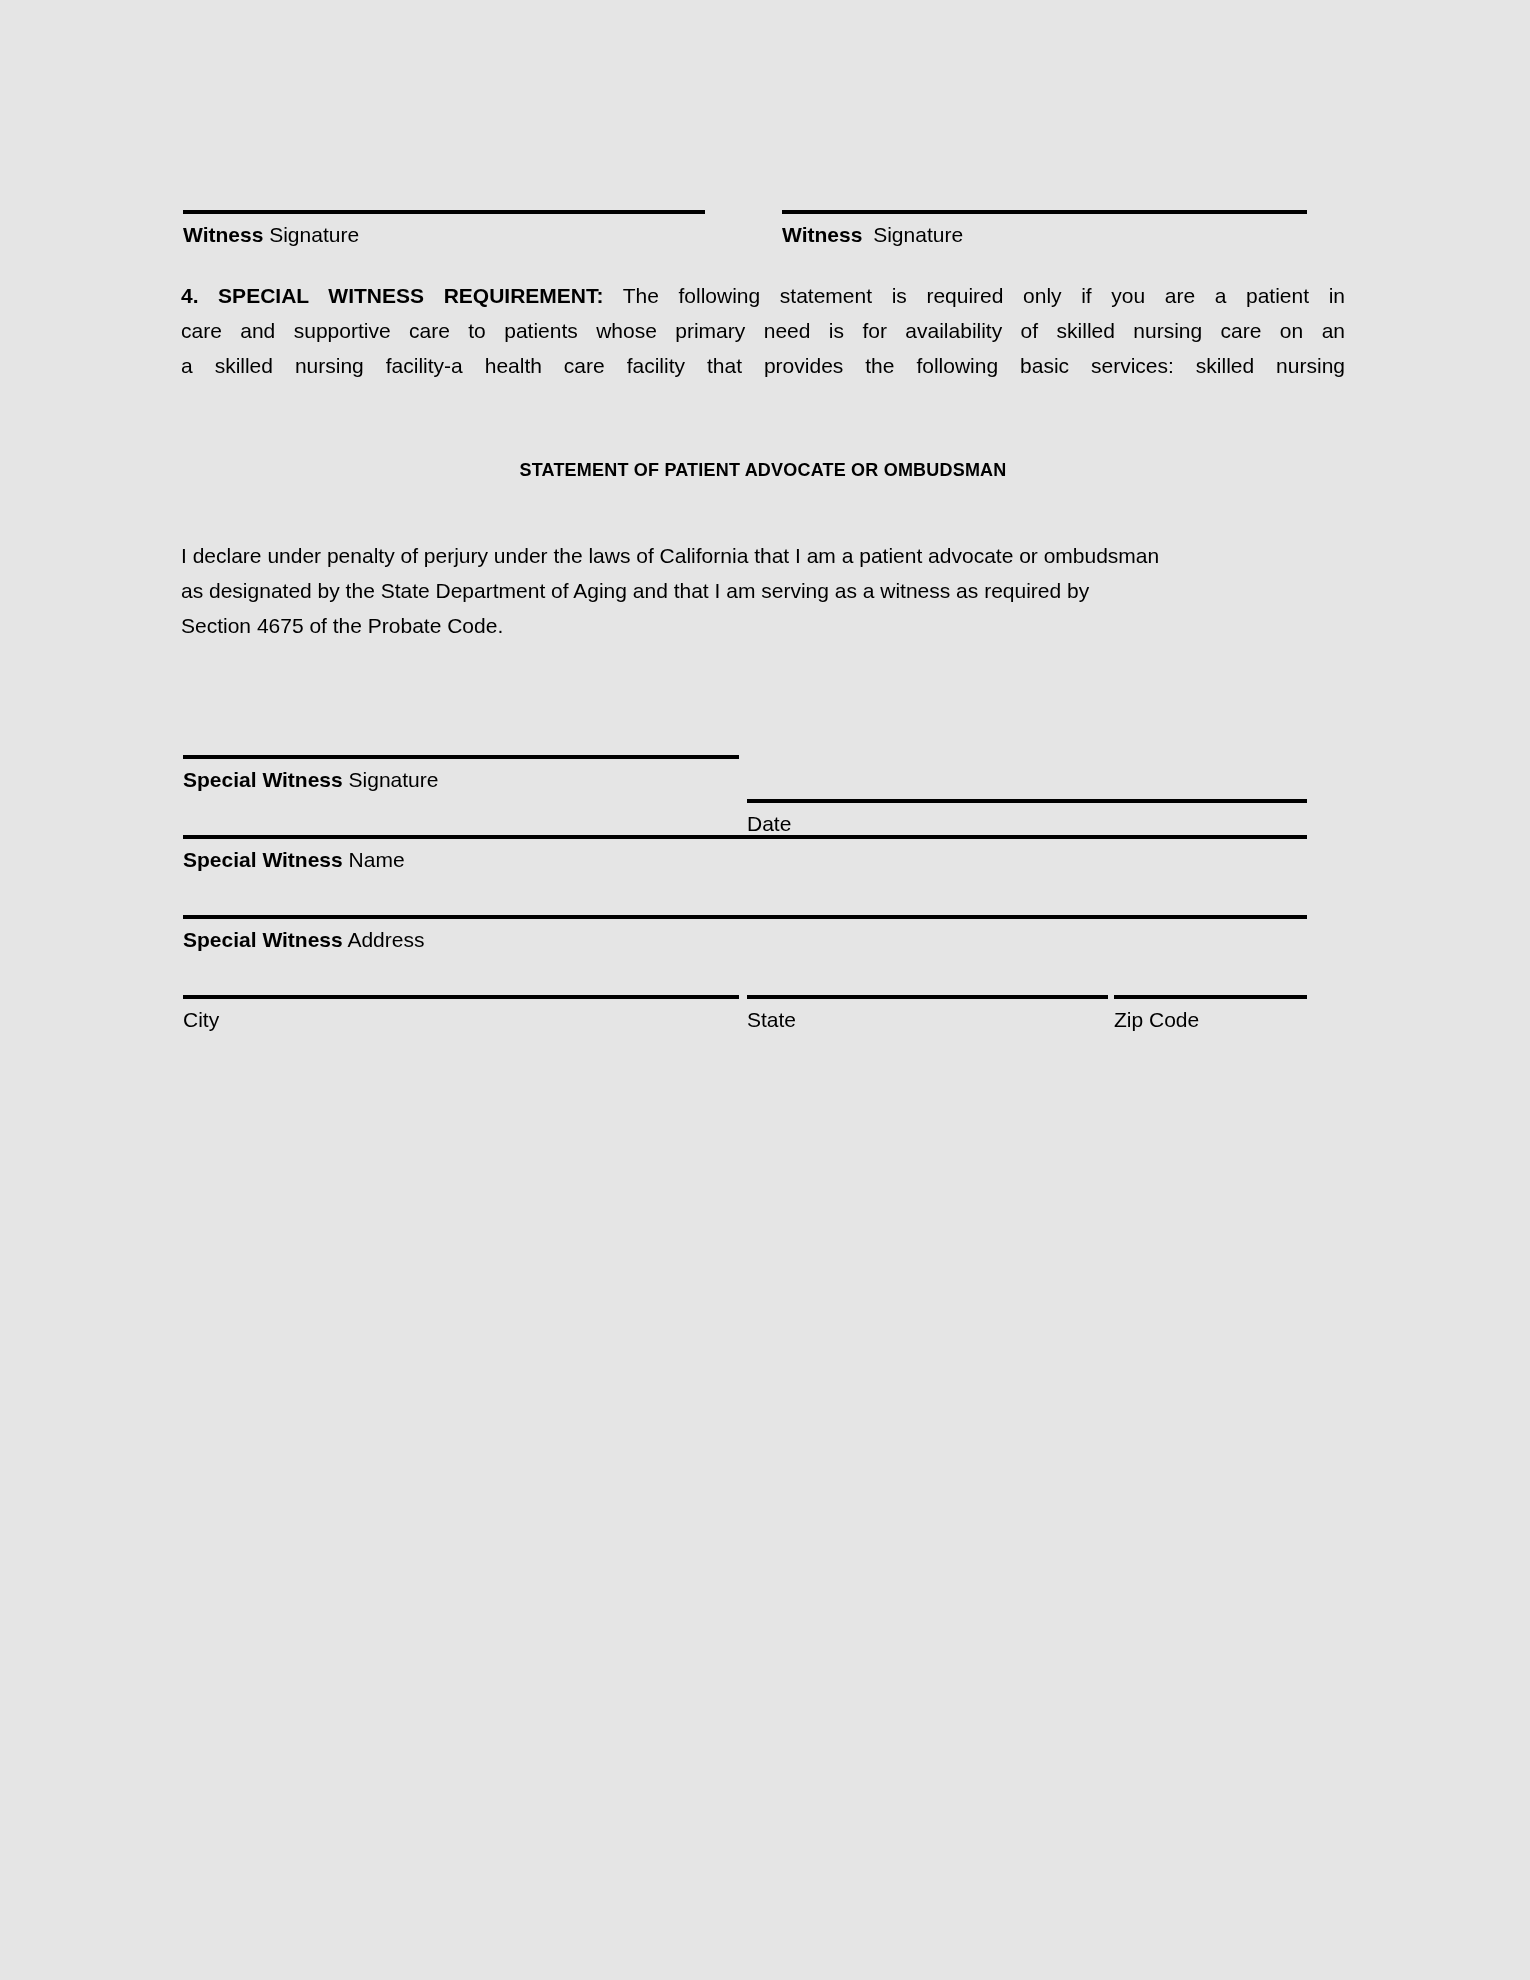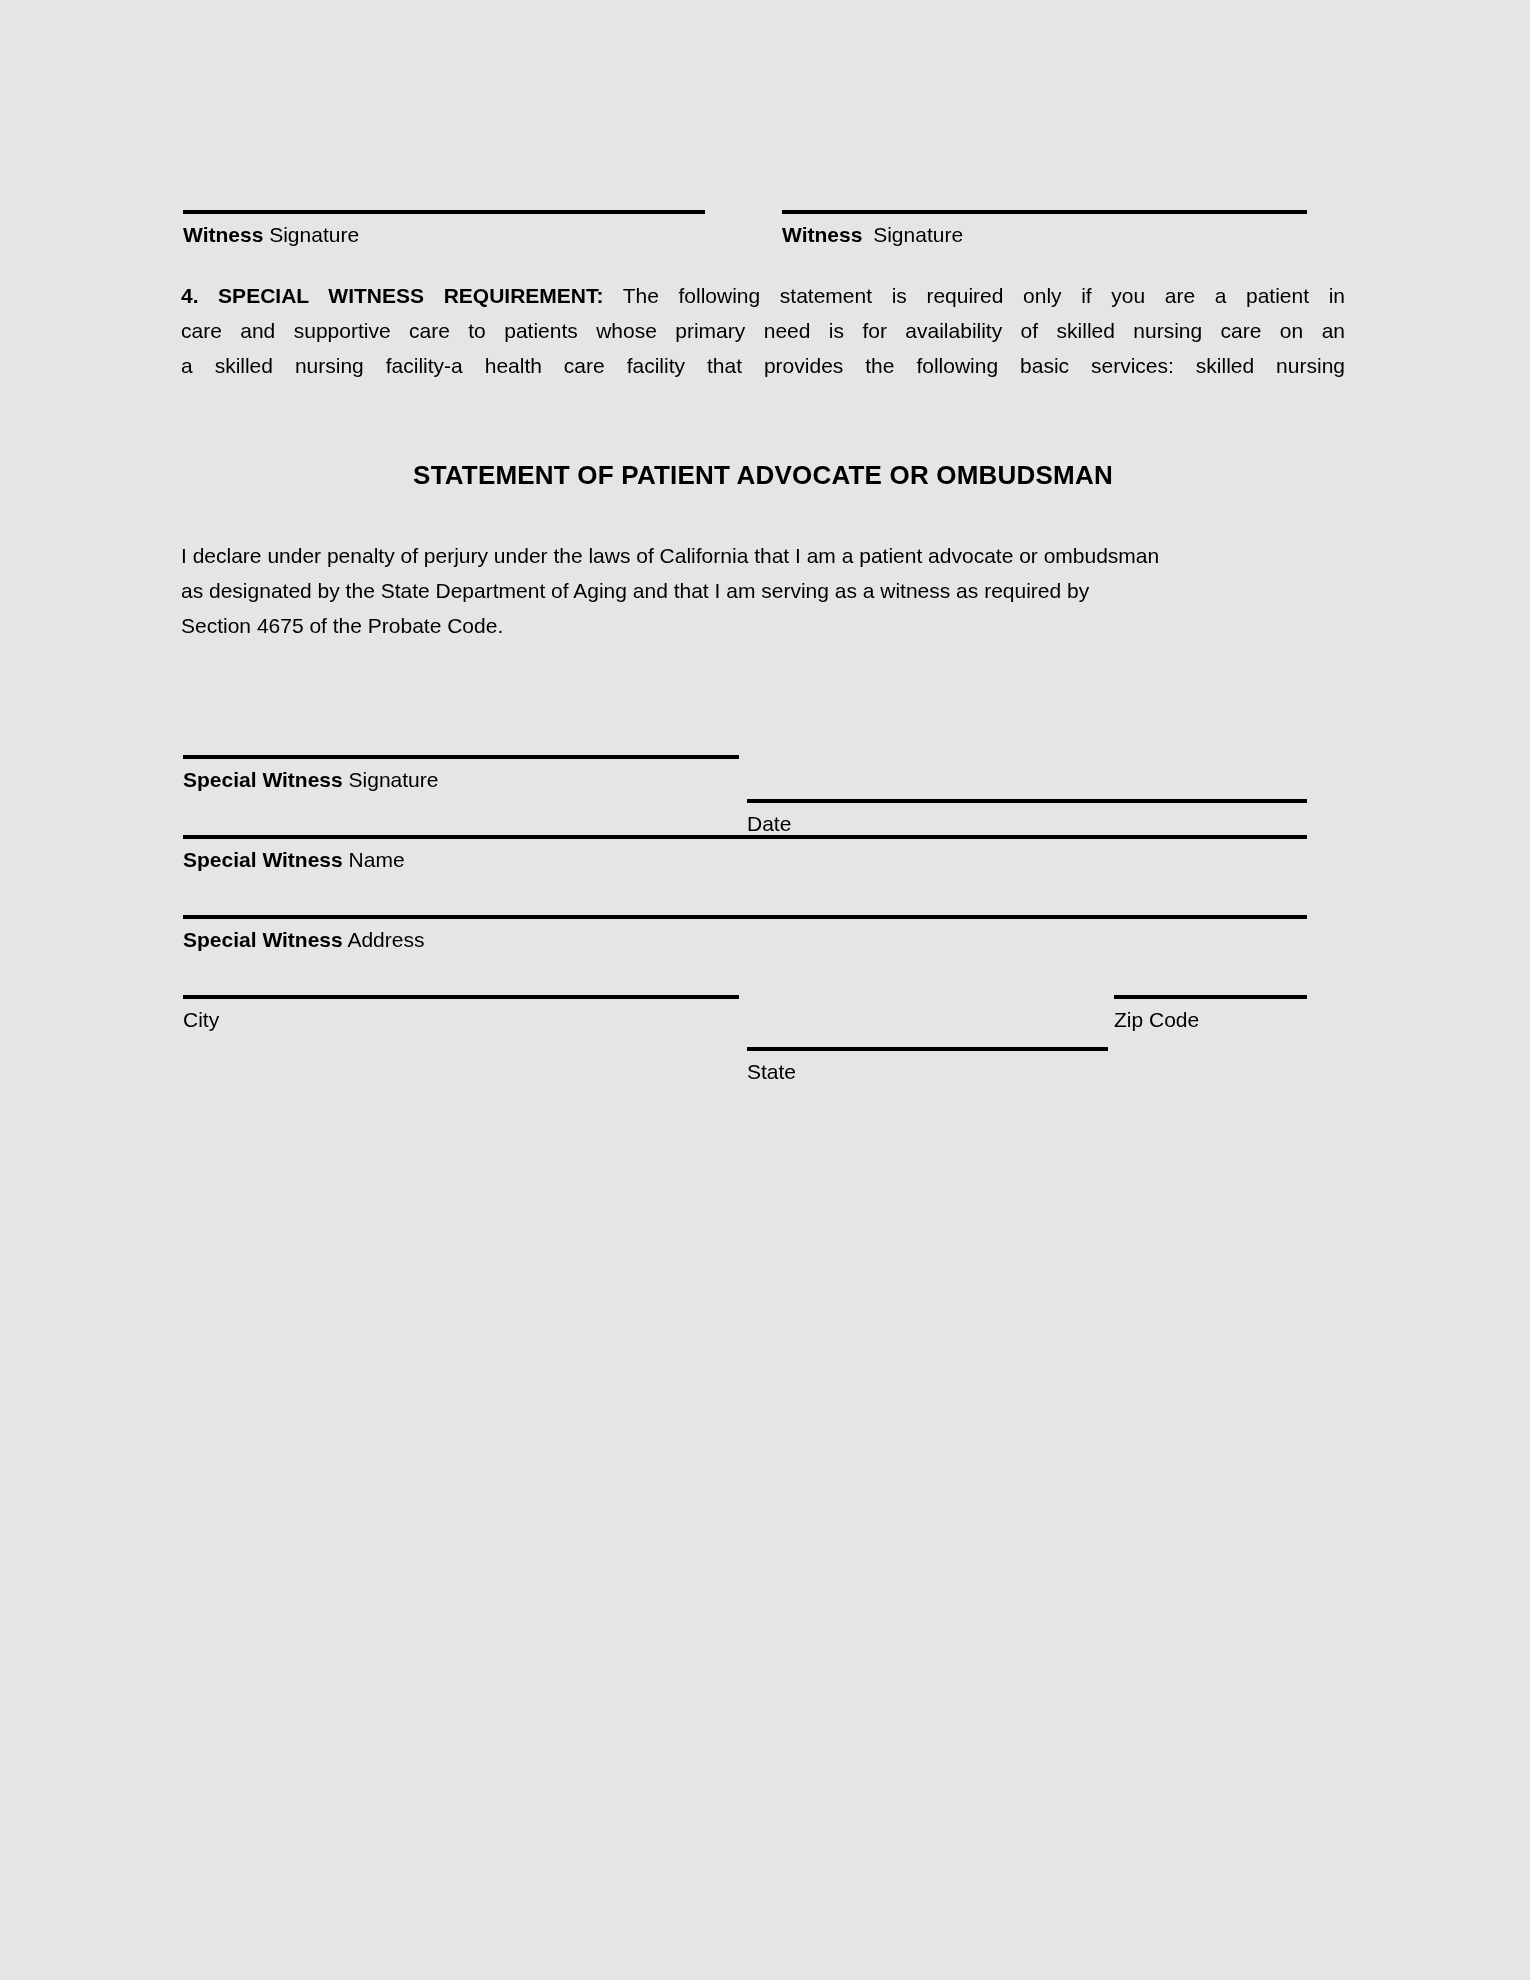--- a/index.html
+++ b/index.html
@@ -13,21 +13,21 @@
     color: #000000;
     overflow: hidden;
   }
   .abs { position: absolute; }
   .b { font-weight: bold; }
   .para { line-height: 35px; }
   .jline { text-align: justify; text-align-last: justify; }
   .lline { text-align: left; white-space: nowrap; }
   .heading {
     font-weight: bold;
-    font-size: 26px;
+    font-size: 18px;
     text-align: center;
     letter-spacing: 0.2px;
   }
   .field {
     border-top: 4px solid #000000;
     padding-top: 9px;
   }
   .flabel { line-height: 24px; white-space: nowrap; }
   .gap2 { margin-left: 5px; }
 </style>
@@ -71,21 +71,21 @@
   </div>
 
   <div class="abs field" style="left:183px; top:835px; width:1124px;">
     <div class="flabel"><span class="b">Special Witness</span> <span>Name</span></div>
   </div>
 
   <div class="abs field" style="left:183px; top:995px; width:556px;">
     <div class="flabel">City</div>
   </div>
 
-  <div class="abs field" style="left:747px; top:1047px; width:361px;">
+  <div class="abs field" style="left:747px; top:995px; width:361px;">
     <div class="flabel">State</div>
   </div>
 
   <div class="abs field" style="left:1114px; top:995px; width:193px;">
     <div class="flabel">Zip Code</div>
   </div>
 
 </div>
 
 </body></html>

